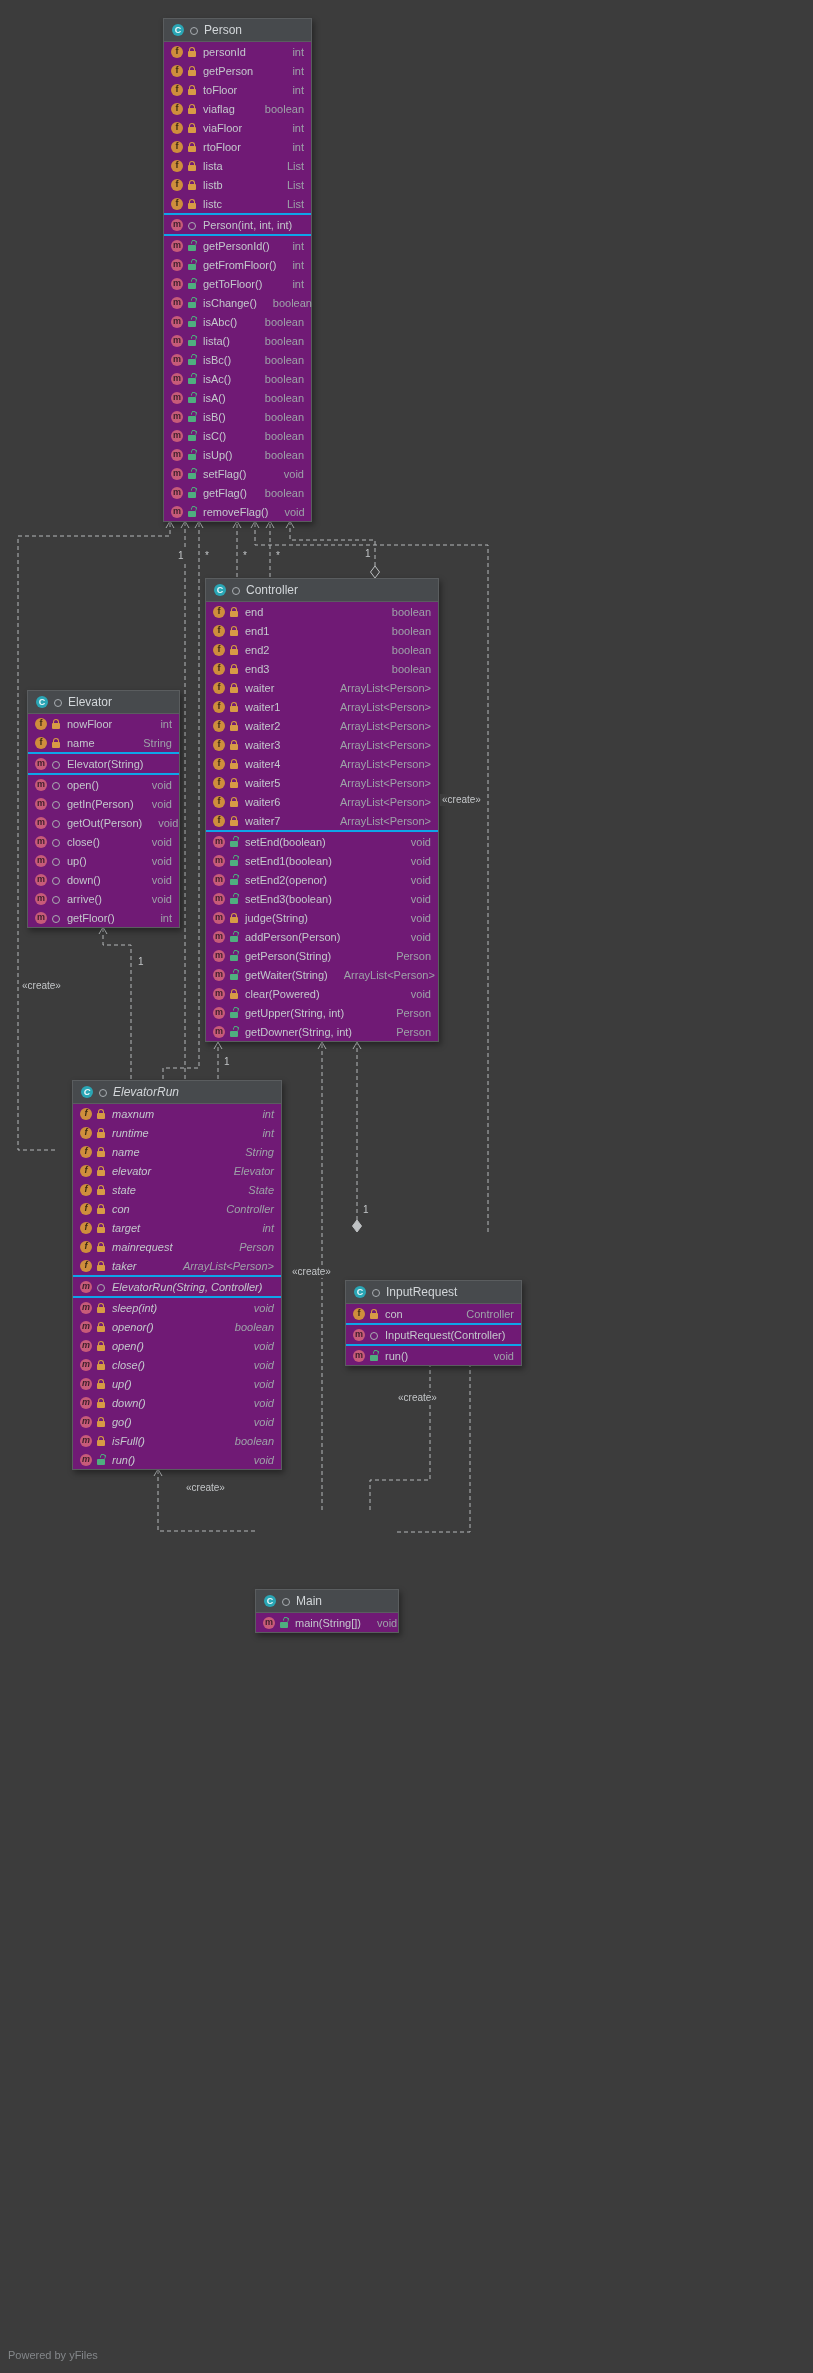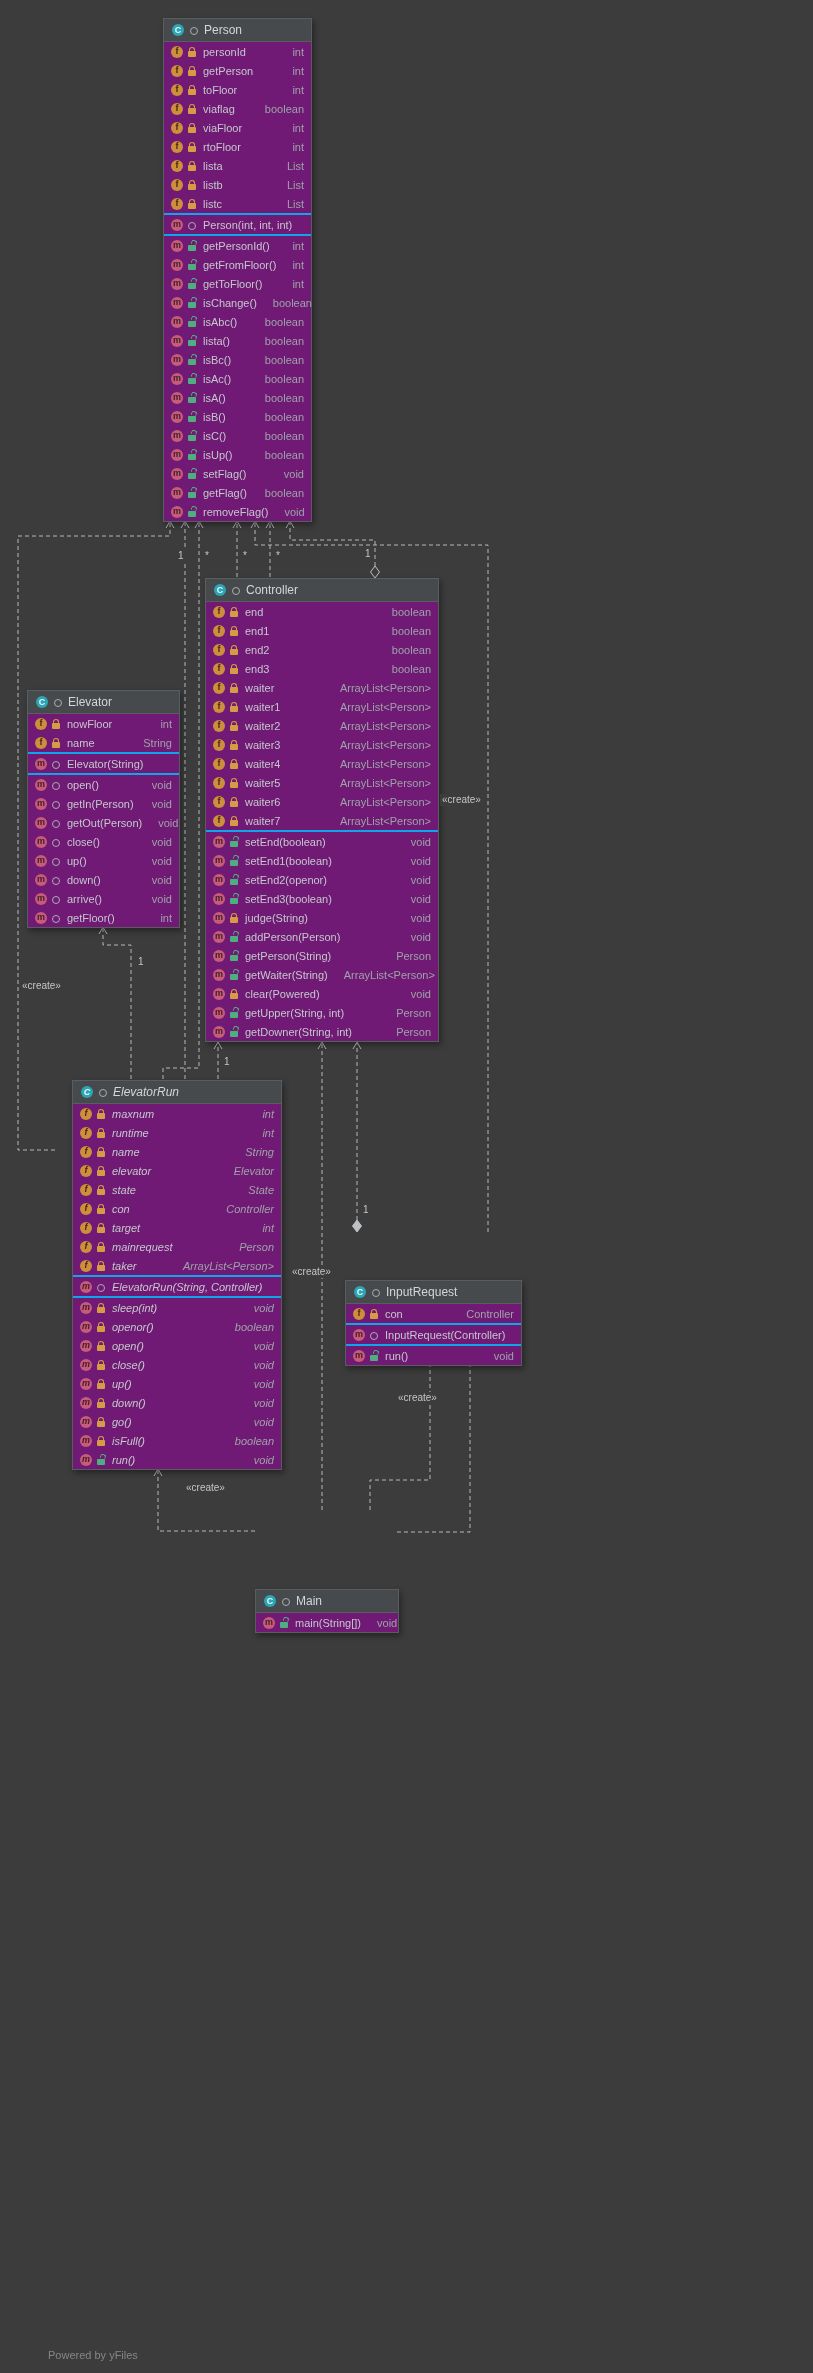--- a/index.html
+++ b/index.html
@@ -33,21 +33,21 @@
   .vis-private::after{content:"";position:absolute;left:1px;top:5px;width:8px;height:6px;
       background:#d79b45;border-radius:1px;}
   .vis-public::before{content:"";position:absolute;left:4px;top:0px;width:4px;height:4px;
       border:1.5px solid #4fae7f;border-bottom:none;border-radius:3px 3px 0 0;transform:rotate(16deg);}
   .vis-public::after{content:"";position:absolute;left:1px;top:5px;width:8px;height:6px;
       background:#4fae7f;border-radius:1px;}
   .vis-package::before{content:"";position:absolute;left:1px;top:3px;width:6px;height:6px;
       border:1.5px solid #a9aeb2;border-radius:50%;}
   .edge-label{position:absolute;z-index:3;font-size:10px;color:#c3c6c8;background:#3c3c3c;
       padding:0 2px;line-height:12px;}
-  #watermark{position:absolute;left:8px;top:2349px;z-index:3;font-size:11px;color:#84878a;margin-left:40px;}
+  #watermark{position:absolute;left:8px;top:2349px;z-index:3;font-size:11px;color:#84878a;}
 </style>
 </head>
 <body>
 
 <div id="canvas">
   <svg id="edges" width="813" height="2373">
       <polyline points="55,1150 18,1150 18,536 170,536 170,521" class="edge"></polyline>
       <path d="M166,528 L170,521 L174,528" class="edge-arrow"></path>
       <polyline points="185,1079 185,521" class="edge"></polyline>
       <path d="M181,528 L185,521 L189,528" class="edge-arrow"></path>

